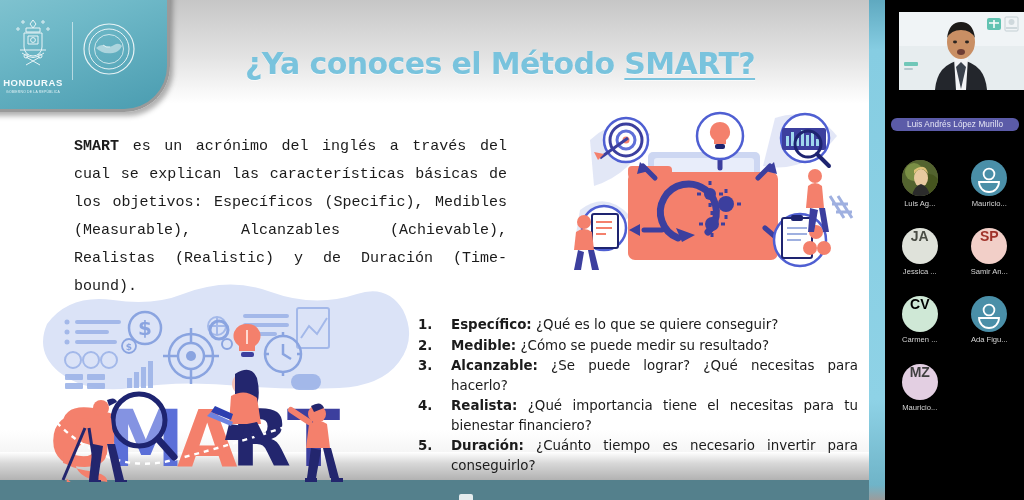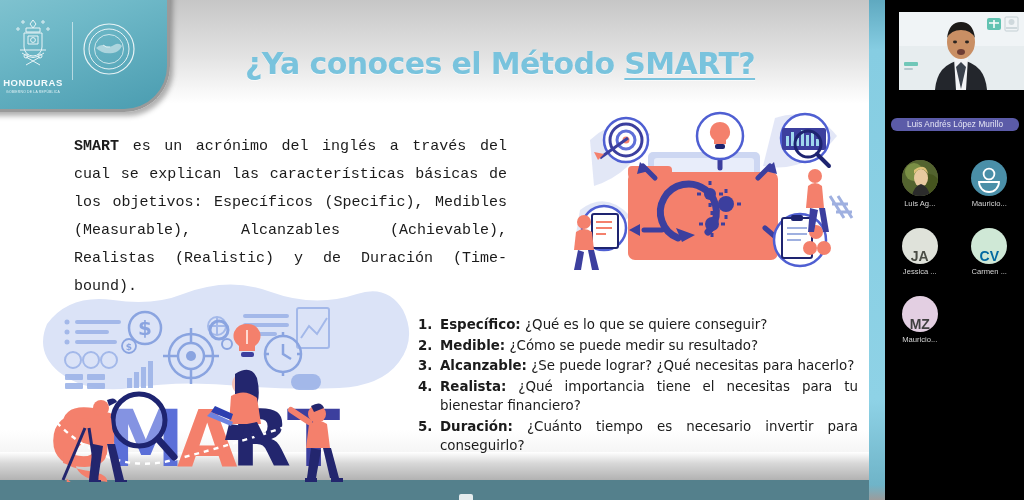--- a/index.html
+++ b/index.html
@@ -86,21 +86,21 @@
   #paragraph b { font-weight: 700; }
 
   
   #numbered-list {
     position: absolute; left: 418px; top: 315px; width: 440px;
     font-family: "DejaVu Sans", sans-serif;
     font-size: 13.4px; line-height: 19.5px; color: #1b1b1b;
   }
   #numbered-list .li { display: flex; margin-bottom: 1px; }
   #numbered-list .num { width: 22px; flex: 0 0 22px; font-weight: 700; }
-  #numbered-list .body { flex: 1; text-align: justify; }
+  #numbered-list .body { flex: 1; text-align: justify; margin-left: 11px; }
   #numbered-list .body b { font-weight: 700; }
 
   
   #illus-process { position: absolute; left: 560px; top: 100px; width: 310px; height: 180px; }
 
   
   #illus-smart { position: absolute; left: 15px; top: 282px; width: 400px; height: 200px; }
 
   
   #rail-edge {
@@ -125,21 +125,21 @@
   }
 
   
   #participant-grid {
     position: absolute; left: 0; top: 160px; width: 139px;
     display: grid; grid-template-columns: 1fr 1fr; row-gap: 8px;
   }
   .p-cell { display: flex; flex-direction: column; align-items: center; height: 60px; }
   .p-av {
     width: 36px; height: 36px; border-radius: 50%;
-    display: flex; align-items: flex-end; justify-content: center;
+    display: flex; align-items: flex-start; justify-content: center;
     font-size: 14px; font-weight: 600; overflow: hidden; position: relative;
   }
   .p-name {
     margin-top: 3px; font-size: 7.6px; color: #d6d6d6;
     max-width: 66px; overflow: hidden; white-space: nowrap; text-overflow: ellipsis;
     text-align: center;
   }
   .person-glyph { width: 36px; height: 36px; display:block; }
 </style>
 </head>
@@ -507,28 +507,43 @@
       </div>
 
 
       <div class="p-cell">
         <div class="p-av" style="background:#dfe2da;color:#4a4d45">
           <span>JA</span>
         </div>
         <div class="p-name">Jessica ...</div>
       </div>
 
-
-      <div class="p-cell">
-        <div class="p-av" style="background:#cfe8d6;color:#0369a1">
+      <div class="p-cell">
+        <div class="p-av" style="background:#f2cfc8;color:#a0322a">
+          <span>SP</span>
+        </div>
+        <div class="p-name">Samir An...</div>
+      </div>
+
+      <div class="p-cell">
+        <div class="p-av" style="background:#cfe8d6;color:#000000">
           <span>CV</span>
         </div>
         <div class="p-name">Carmen ...</div>
       </div>
 
+      <div class="p-cell">
+        <div class="p-av" style="background:#4a8fa8">
+          <svg class="person-glyph" viewBox="0 0 36 36">
+            <circle cx="18" cy="14" r="5.4" fill="none" stroke="#fff" stroke-width="1.8"></circle>
+            <path d="M8 22 h20 a10 10 0 0 1 -20 0z" fill="none" stroke="#fff" stroke-width="1.8"></path>
+          </svg>
+        </div>
+        <div class="p-name">Ada Figu...</div>
+      </div>
 
 
       <div class="p-cell">
         <div class="p-av" style="background:#e3cfe2;color:#404040">
           <span>MZ</span>
         </div>
         <div class="p-name">Mauricio...</div>
       </div>
 
 

